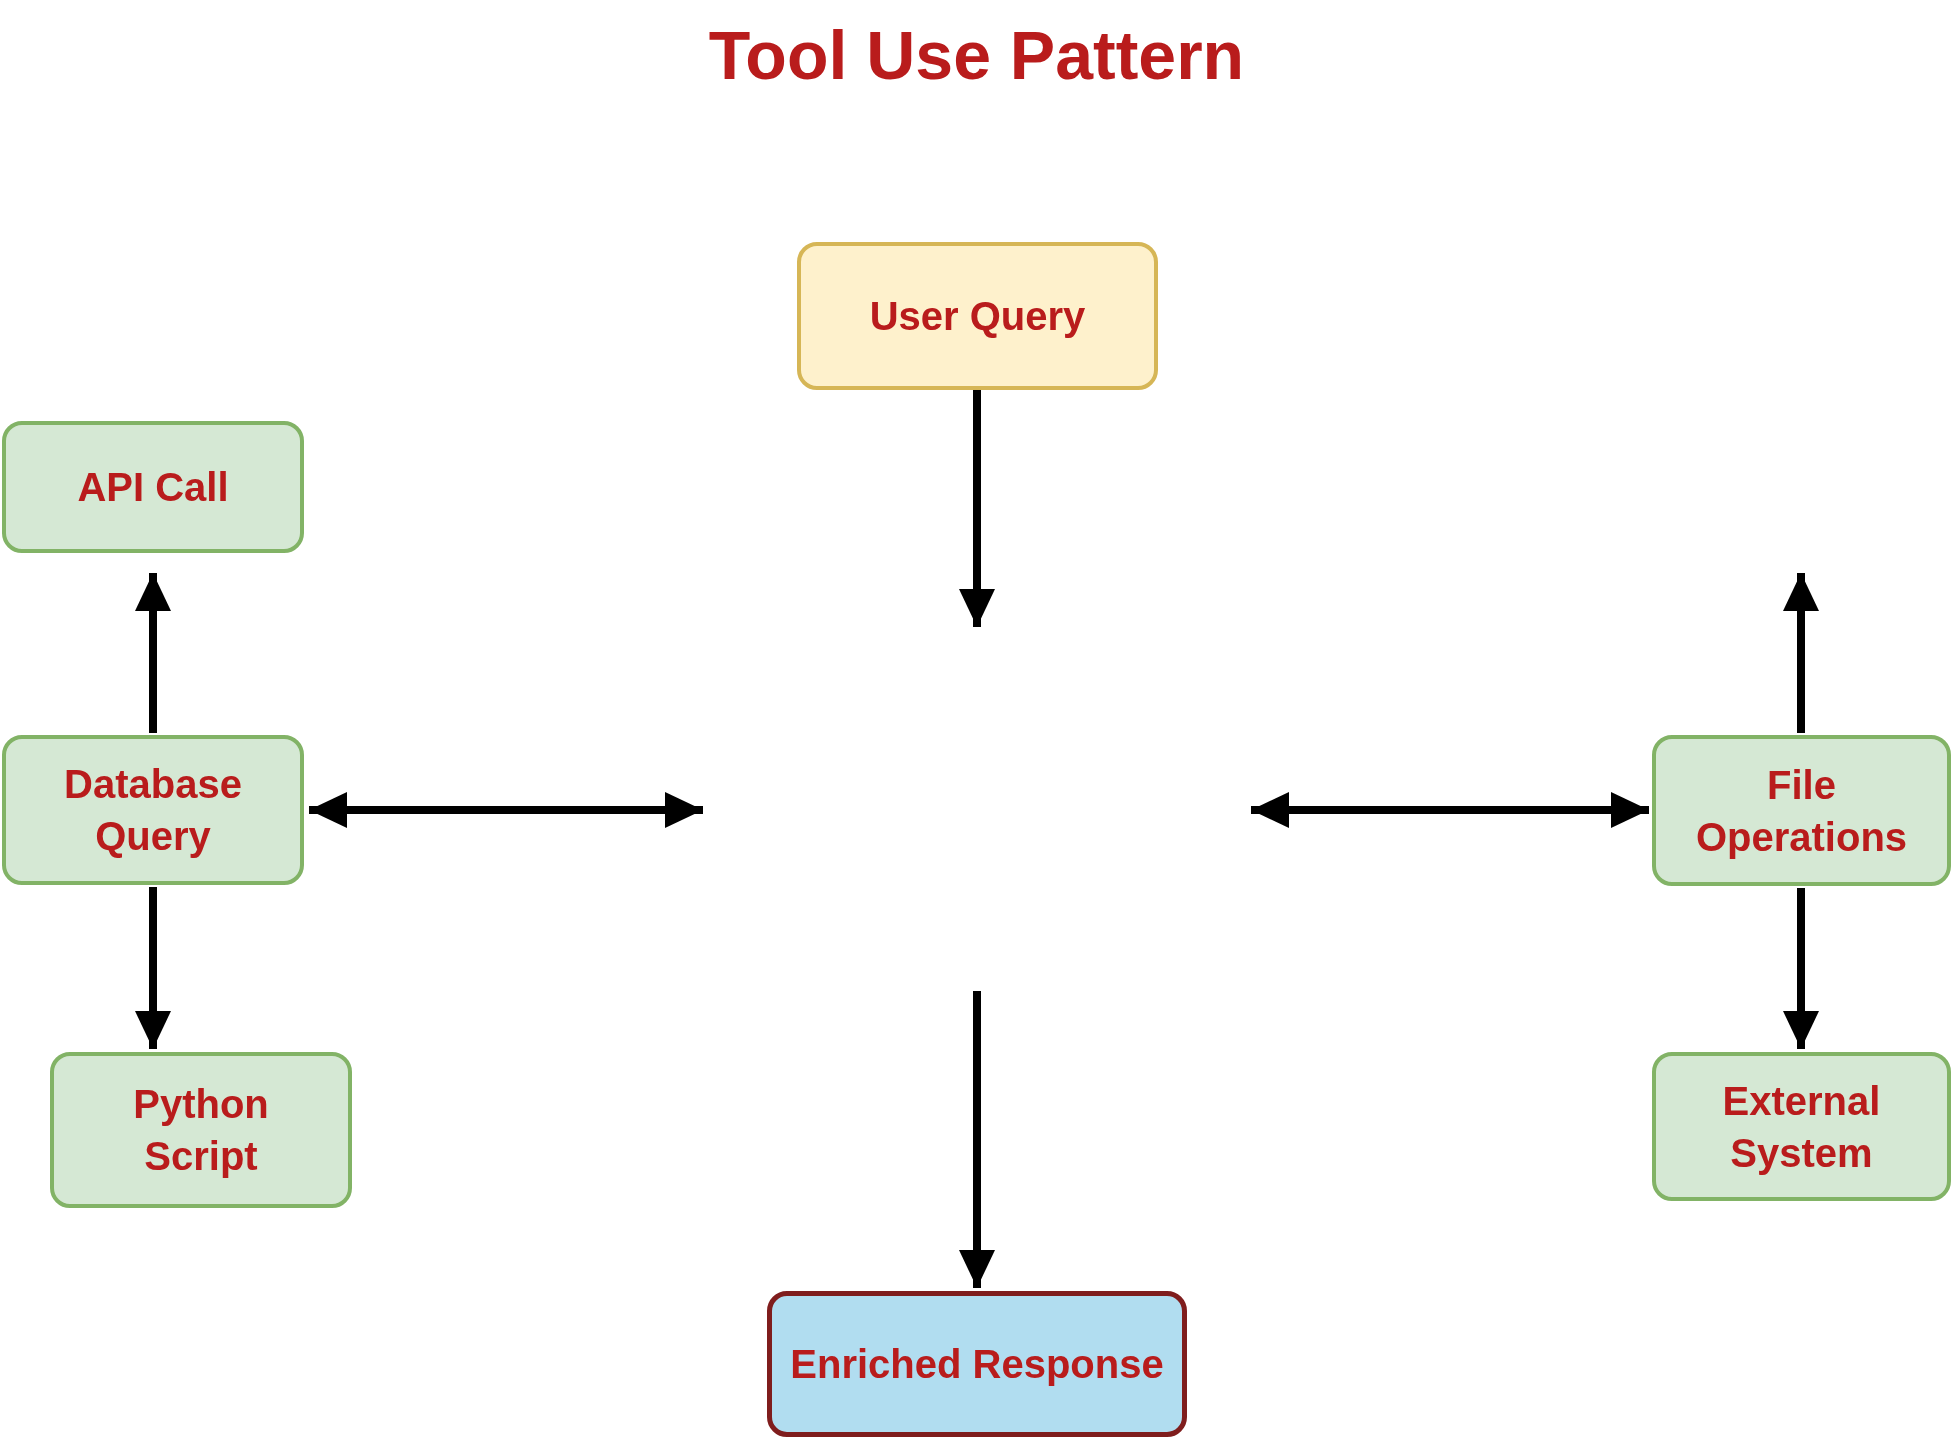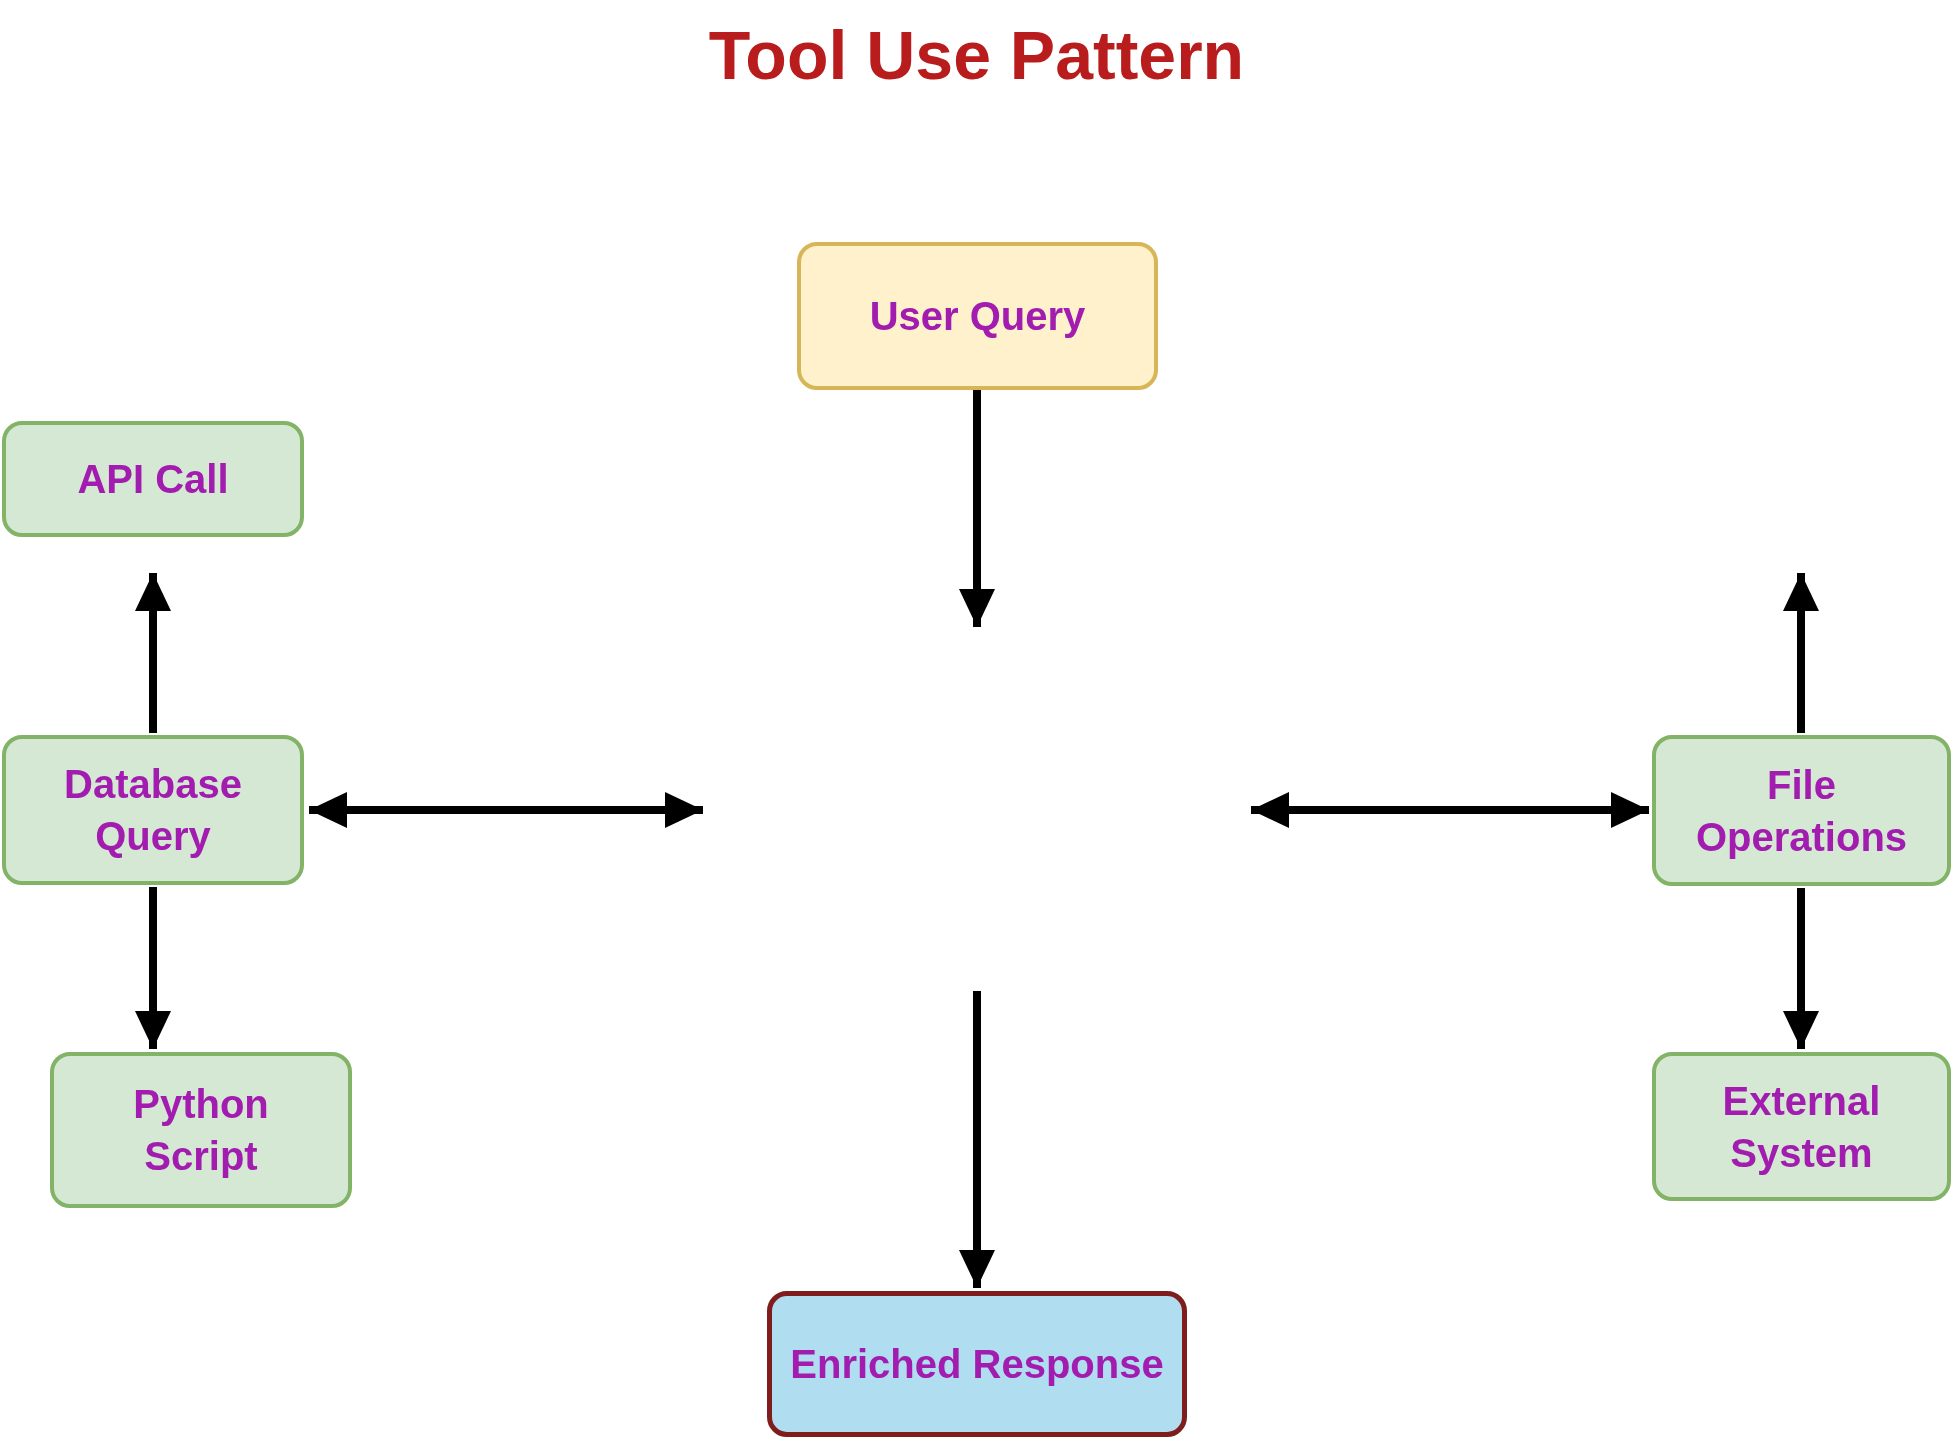--- a/index.html
+++ b/index.html
@@ -25,31 +25,31 @@
   .node {
     position: absolute;
     box-sizing: border-box;
     display: flex;
     align-items: center;
     justify-content: center;
     text-align: center;
     font-weight: bold;
     font-size: 40px;
     line-height: 1.3;
-    color: #a21caf;
+    color: #b91c1c;
     white-space: pre-line;
     border-radius: 20px;
   }
   .node--input  { background: #FEF1CC; border: 4px solid #D6B656; }
   .node--tool   { background: #D5E8D4; border: 4px solid #82B366; }
   .node--agent  { background: #DBE8FA; border: 3px solid #6C8EBF; border-radius: 50%; font-size: 42px; }
   .node--output { background: #B1DDF0; border: 5px solid #7f1d1d; }
 
   #n-user-query        { left: 797px;  top: 242px;  width: 361px; height: 148px; }
-  #n-api-call          { left: 2px;    top: 421px;  width: 302px; height: 116px; }
+  #n-api-call          { left: 2px;    top: 421px;  width: 302px; height: 132px; }
   #n-database-query    { left: 2px;    top: 735px;  width: 302px; height: 150px; }
   #n-python-script     { left: 2px;    top: 1052px; width: 302px; height: 156px; margin-left: 48px; }
   #n-web-search        { left: 1652px; top: 421px;  width: 299px; height: 148px; }
   #n-file-operations   { left: 1652px; top: 735px;  width: 299px; height: 151px; }
   #n-external-system   { left: 1652px; top: 1052px; width: 299px; height: 149px; }
   #n-agent             { left: 706px;  top: 629px;  width: 541px; height: 362px; }
   #n-enriched-response { left: 767px;  top: 1291px; width: 420px; height: 146px; }
 
   #edges-overlay {
     position: absolute;

